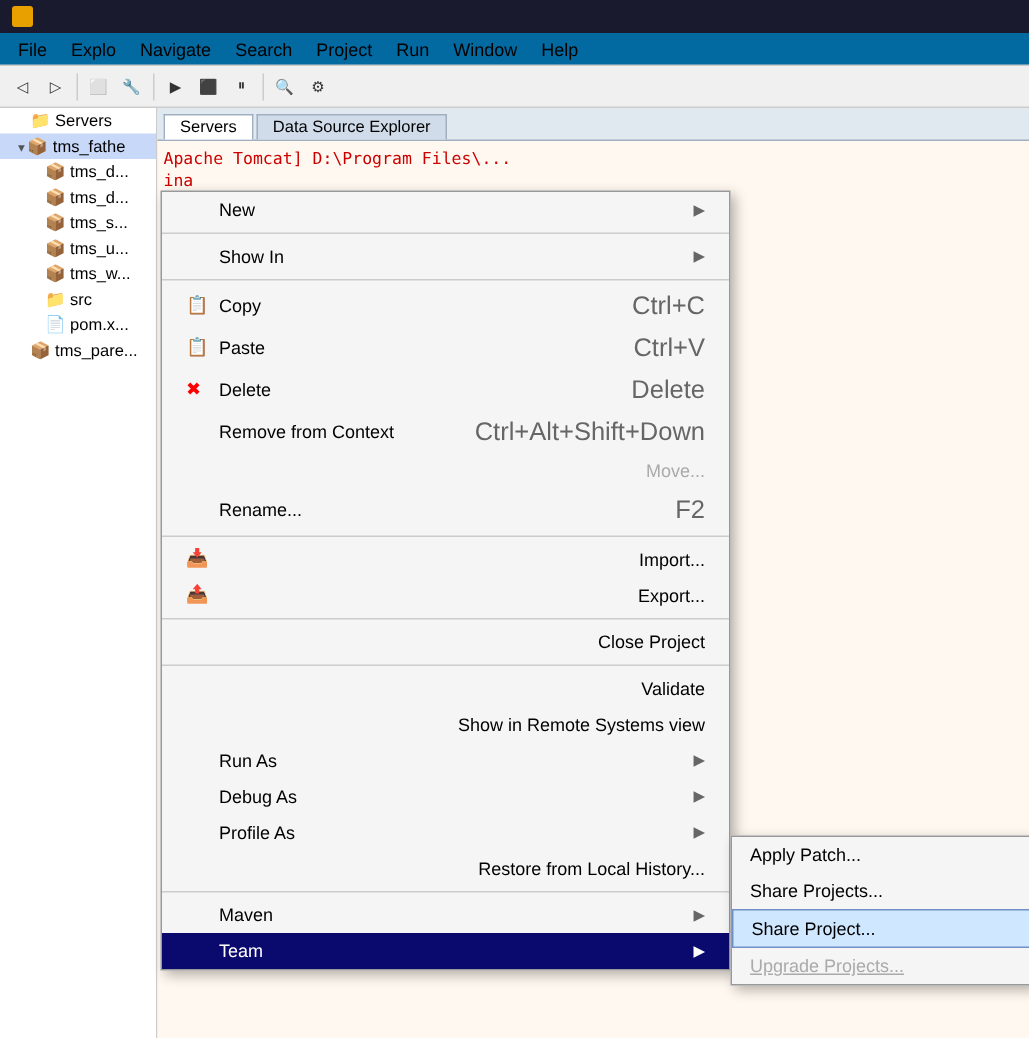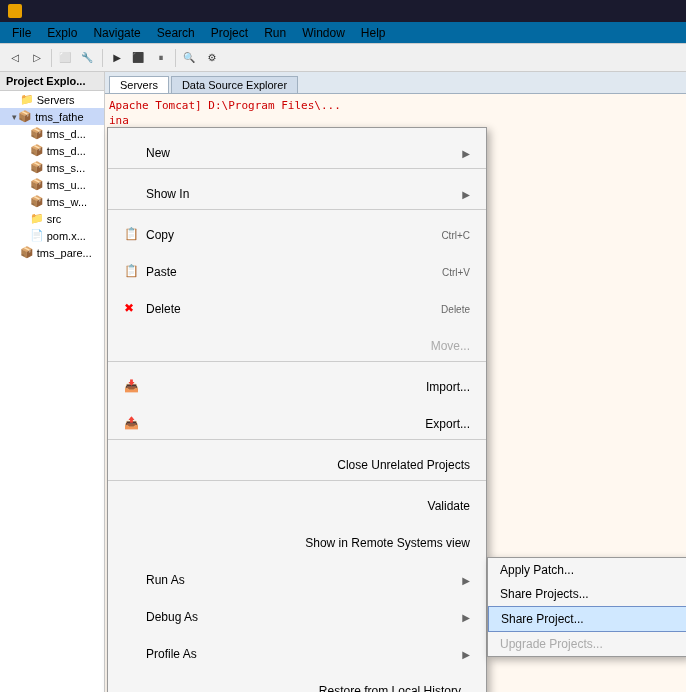--- a/index.html
+++ b/index.html
@@ -170,36 +170,35 @@
       z-index: 100;
     }
     .ctx-item {
       padding: 4px 16px;
       cursor: pointer;
       display: flex;
       align-items: center;
       justify-content: space-between;
       font-size: 12px;
       color: #000;
-      margin-top: 13px;
     }
     .ctx-item.disabled { color: #aaa; cursor: default; padding-left: 20px; }
     .ctx-item.highlighted { background: #0a0a6e; color: #fff; }
     .ctx-separator {
       height: 1px;
       background: #ccc;
       margin: 3px 0;
     }
     .ctx-arrow {
       font-size: 10px;
       color: #666;
     }
     .ctx-item.highlighted .ctx-arrow { color: #fff; }
     .ctx-shortcut {
-      font-size: 10px;
+      font-size: 17px;
       color: #666;
       margin-left: auto;
     }
     .ctx-icon {
       width: 16px;
       height: 16px;
       margin-right: 6px;
       display: inline-block;
     }
 
@@ -219,21 +218,21 @@
       cursor: pointer;
       font-size: 12px;
       color: #000;
       display: flex;
       align-items: center;
     }
     .submenu-item.active {
       background: #d0e8ff;
       border: 1px solid #7090c8;
     }
-    .submenu-item.disabled { color: #aaa; cursor: default; }
+    .submenu-item.disabled { color: #aaa; cursor: default; text-decoration: underline; }
   </style>
 </head>
 <body>
 
 <div class="title-bar">
   <div class="title-bar-icon"></div>
   <span></span>
 </div>
 
 <div class="menu-bar">
@@ -259,21 +258,20 @@
   <button class="toolbar-btn">⬛</button>
   <button class="toolbar-btn">⏸</button>
   <div class="toolbar-separator"></div>
   <button class="toolbar-btn">🔍</button>
   <button class="toolbar-btn">⚙</button>
 </div>
 
 <div class="main-content">
 
   <div class="left-panel">
-    <div class="panel-header">Project Explo...</div>
 
   <div class="tree-item tree-indent-1">
         <span style="margin-right: 8px;"></span>
         <span class="icon">📁</span>
         <span>Servers</span>
       </div>
       <div class="tree-item tree-indent-1 selected">
         <span class="arrow">▾</span>
         <span class="icon">📦</span>
         <span>tms_fathe</span>
@@ -353,37 +351,47 @@
       <div class="ctx-item">
         <span class="ctx-icon">📋</span>
         <span>Paste</span>
         <span class="ctx-shortcut">Ctrl+V</span>
       </div>
       <div class="ctx-item">
         <span class="ctx-icon"><span style="color:red">✖</span></span>
         <span>Delete</span>
         <span class="ctx-shortcut">Delete</span>
       </div>
+      <div class="ctx-item">
+        <span class="ctx-icon"></span>
+        <span>Remove from Context</span>
+        <span class="ctx-shortcut">Ctrl+Alt+Shift+Down</span>
+      </div>
       <div class="ctx-item disabled">
         <span class="ctx-icon"></span>
         <span>Move...</span>
+      </div>
+      <div class="ctx-item">
+        <span class="ctx-icon"></span>
+        <span>Rename...</span>
+        <span class="ctx-shortcut">F2</span>
       </div>
       <div class="ctx-separator"></div>
       <div class="ctx-item">
         <span class="ctx-icon">📥</span>
         <span>Import...</span>
       </div>
       <div class="ctx-item">
         <span class="ctx-icon">📤</span>
         <span>Export...</span>
       </div>
       <div class="ctx-separator"></div>
       <div class="ctx-item">
         <span class="ctx-icon"></span>
-        <span>Close Unrelated Projects</span>
+        <span>Close Project</span>
       </div>
       <div class="ctx-separator"></div>
       <div class="ctx-item">
         <span class="ctx-icon"></span>
         <span>Validate</span>
       </div>
       <div class="ctx-item">
         <span class="ctx-icon"></span>
         <span>Show in Remote Systems view</span>
       </div>

